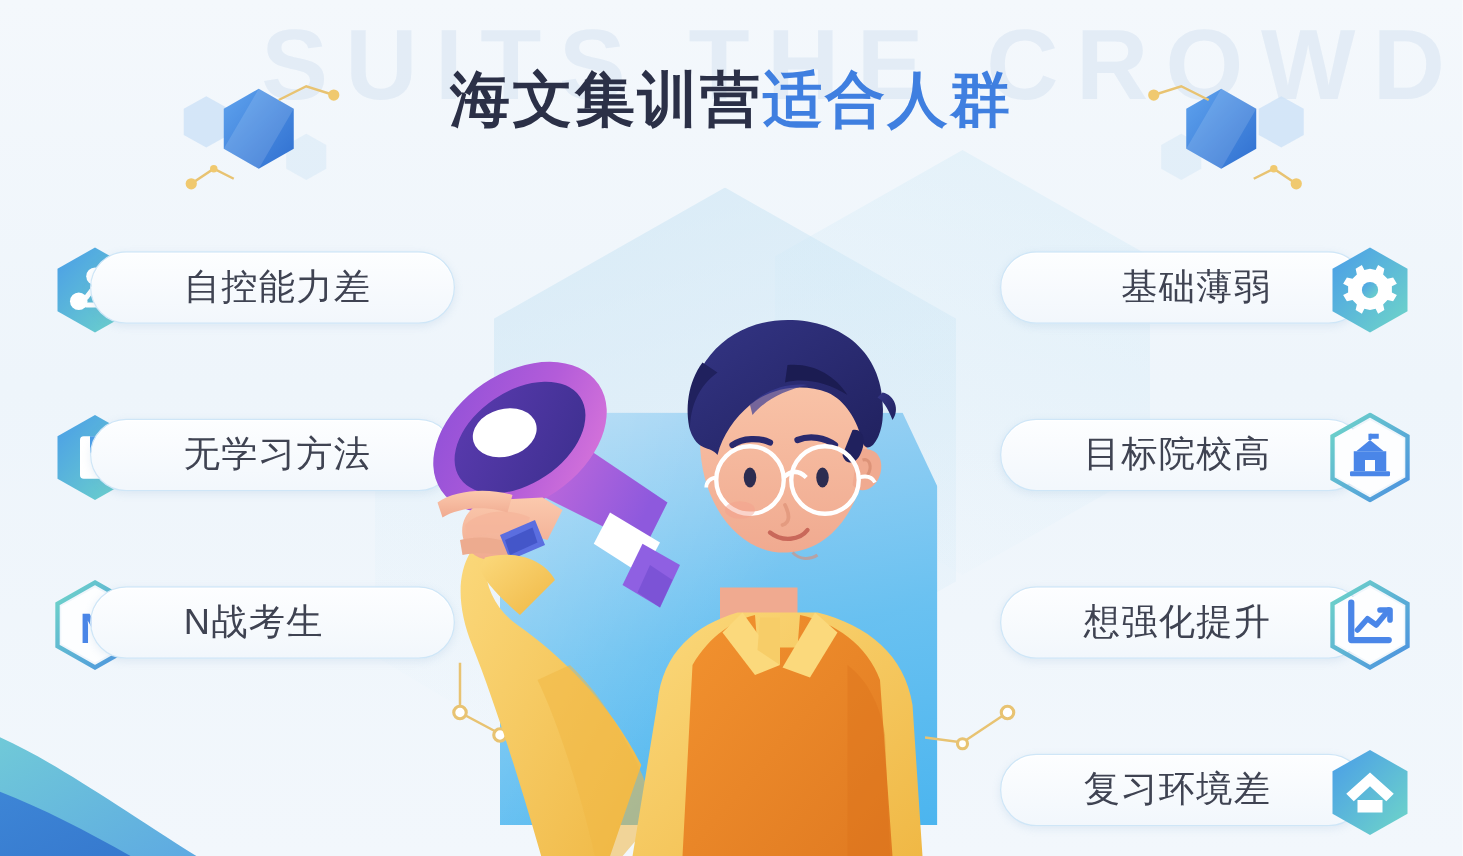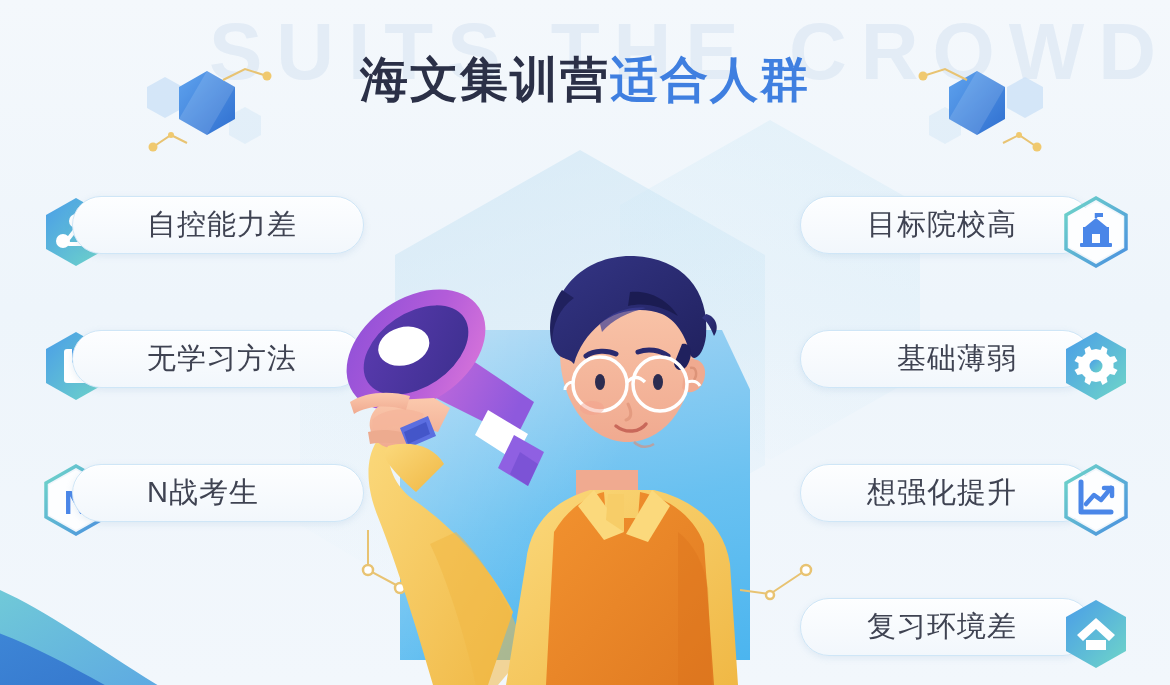--- a/index.html
+++ b/index.html
@@ -66,21 +66,21 @@
 
   
   .col{ position:absolute; top:196px; width:330px; }
   .col.left{ left:42px; }
   .col.right{ left:800px; }
 
   .pill-row{
     position:relative;
     height:68px;
     margin-bottom:66px;
-    display:flex; 
+    display:flex; align-items:center;
   }
 
   .pill{
     position:relative;
     height:58px;
     border-radius:32px;
     background:linear-gradient(180deg,#fdfeff 0%,#f2f7fc 100%);
     border:1.5px solid #cfe6f7;
     box-shadow:0 2px 7px rgba(120,160,200,.16), inset 0 1px 0 #fff;
     display:flex; align-items:center;
@@ -238,20 +238,37 @@
       <div class="pill">
         <span class="label">N战考生</span>
       </div>
     </div>
   </div>
 
   <div class="col right">
 
     <div class="pill-row row-right">
       <div class="pill">
+        <span class="label">基础薄弱</span>
+      </div>
+      <svg class="hexicon" viewBox="0 0 68 72">
+        <defs>
+            <linearGradient id="gf3" x1="0" y1="0" x2="1" y2="1">
+          <stop offset="0%" stop-color="#4a9de8"></stop>
+              <stop offset="100%" stop-color="#6fd6c8"></stop>
+            </linearGradient>
+          </defs>
+        <polygon points="34,2 64,19 64,53 34,70 4,53 4,19" fill="url(#gf3)"></polygon>
+        <path d="M34,19 l4.5,1 l2,-4 l5,3 l-1,4.5 l3.5,3.5 l4.5,-1 l3,5 l-4,2 l0,5 l4,2 l-3,5 l-4.5,-1 l-3.5,3.5 l1,4.5 l-5,3 l-2,-4 l-4.5,1 l-4.5,-1 l-2,4 l-5,-3 l1,-4.5 l-3.5,-3.5 l-4.5,1 l-3,-5 l4,-2 l0,-5 l-4,-2 l3,-5 l4.5,1 l3.5,-3.5 l-1,-4.5 l5,-3 l2,4 z" fill="#fff"></path>
+        <circle cx="34" cy="36" r="6.5" fill="url(#gf3)"></circle>
+      </svg>
+    </div>
+
+    <div class="pill-row row-right">
+      <div class="pill">
         <span class="label">目标院校高</span>
       </div>
       <svg class="hexicon" viewBox="0 0 68 72">
         <defs>
             <linearGradient id="go3" x1="0" y1="0" x2="1" y2="1">
           <stop offset="0%" stop-color="#6fd6c8"></stop>
               <stop offset="100%" stop-color="#4a8fe0"></stop>
             </linearGradient>
           </defs>
         <polygon points="34,2 64,19 64,53 34,70 4,53 4,19" fill="none" stroke="url(#go3)" stroke-width="3.5"></polygon>
@@ -260,37 +277,20 @@
         <path d="M34,17 h7 v4 h-7 z" fill="#4a86e8"></path>
         <path d="M34,22 l11,9 h-22 z" fill="#4a86e8"></path>
         <rect x="21" y="31" width="26" height="16" fill="#4a86e8"></rect>
         <rect x="30" y="38" width="8" height="9" fill="#fdfeff"></rect>
         <rect x="18" y="47" width="32" height="4" rx="1" fill="#4a86e8"></rect>
       </svg>
     </div>
 
     <div class="pill-row row-right">
       <div class="pill">
-        <span class="label">基础薄弱</span>
-      </div>
-      <svg class="hexicon" viewBox="0 0 68 72">
-        <defs>
-            <linearGradient id="gf3" x1="0" y1="0" x2="1" y2="1">
-          <stop offset="0%" stop-color="#4a9de8"></stop>
-              <stop offset="100%" stop-color="#6fd6c8"></stop>
-            </linearGradient>
-          </defs>
-        <polygon points="34,2 64,19 64,53 34,70 4,53 4,19" fill="url(#gf3)"></polygon>
-        <path d="M34,19 l4.5,1 l2,-4 l5,3 l-1,4.5 l3.5,3.5 l4.5,-1 l3,5 l-4,2 l0,5 l4,2 l-3,5 l-4.5,-1 l-3.5,3.5 l1,4.5 l-5,3 l-2,-4 l-4.5,1 l-4.5,-1 l-2,4 l-5,-3 l1,-4.5 l-3.5,-3.5 l-4.5,1 l-3,-5 l4,-2 l0,-5 l-4,-2 l3,-5 l4.5,1 l3.5,-3.5 l-1,-4.5 l5,-3 l2,4 z" fill="#fff"></path>
-        <circle cx="34" cy="36" r="6.5" fill="url(#gf3)"></circle>
-      </svg>
-    </div>
-
-    <div class="pill-row row-right">
-      <div class="pill">
         <span class="label">想强化提升</span>
       </div>
       <svg class="hexicon" viewBox="0 0 68 72">
         <defs>
             <linearGradient id="go4" x1="0" y1="0" x2="1" y2="1">
           <stop offset="0%" stop-color="#6fd6c8"></stop>
               <stop offset="100%" stop-color="#4a8fe0"></stop>
             </linearGradient>
           </defs>
         <polygon points="34,2 64,19 64,53 34,70 4,53 4,19" fill="none" stroke="url(#go4)" stroke-width="3.5"></polygon>

